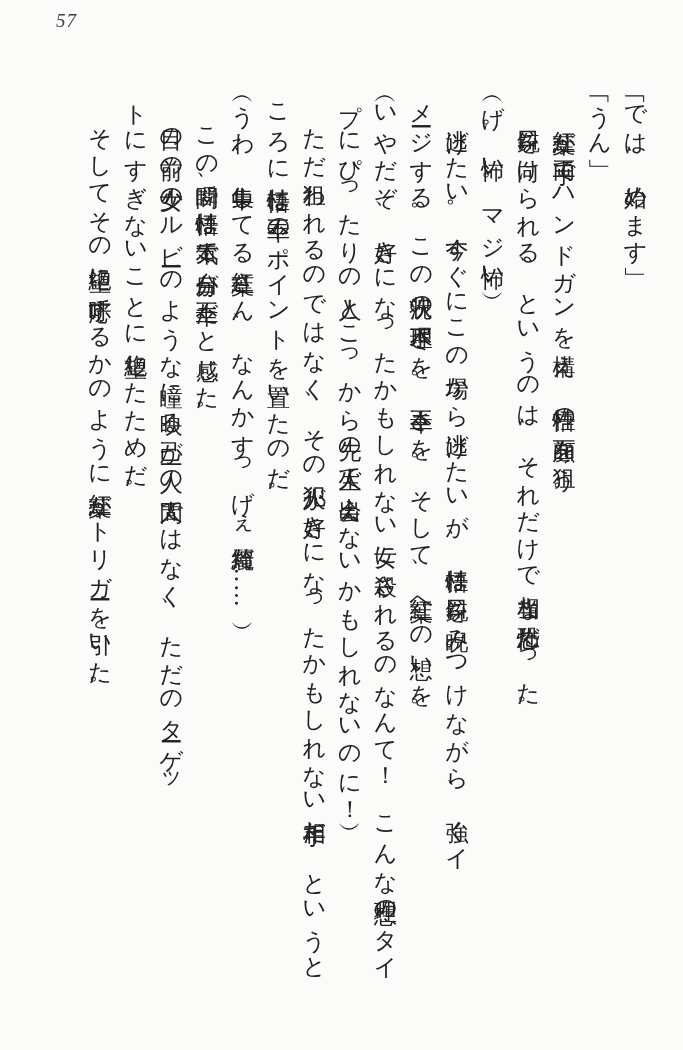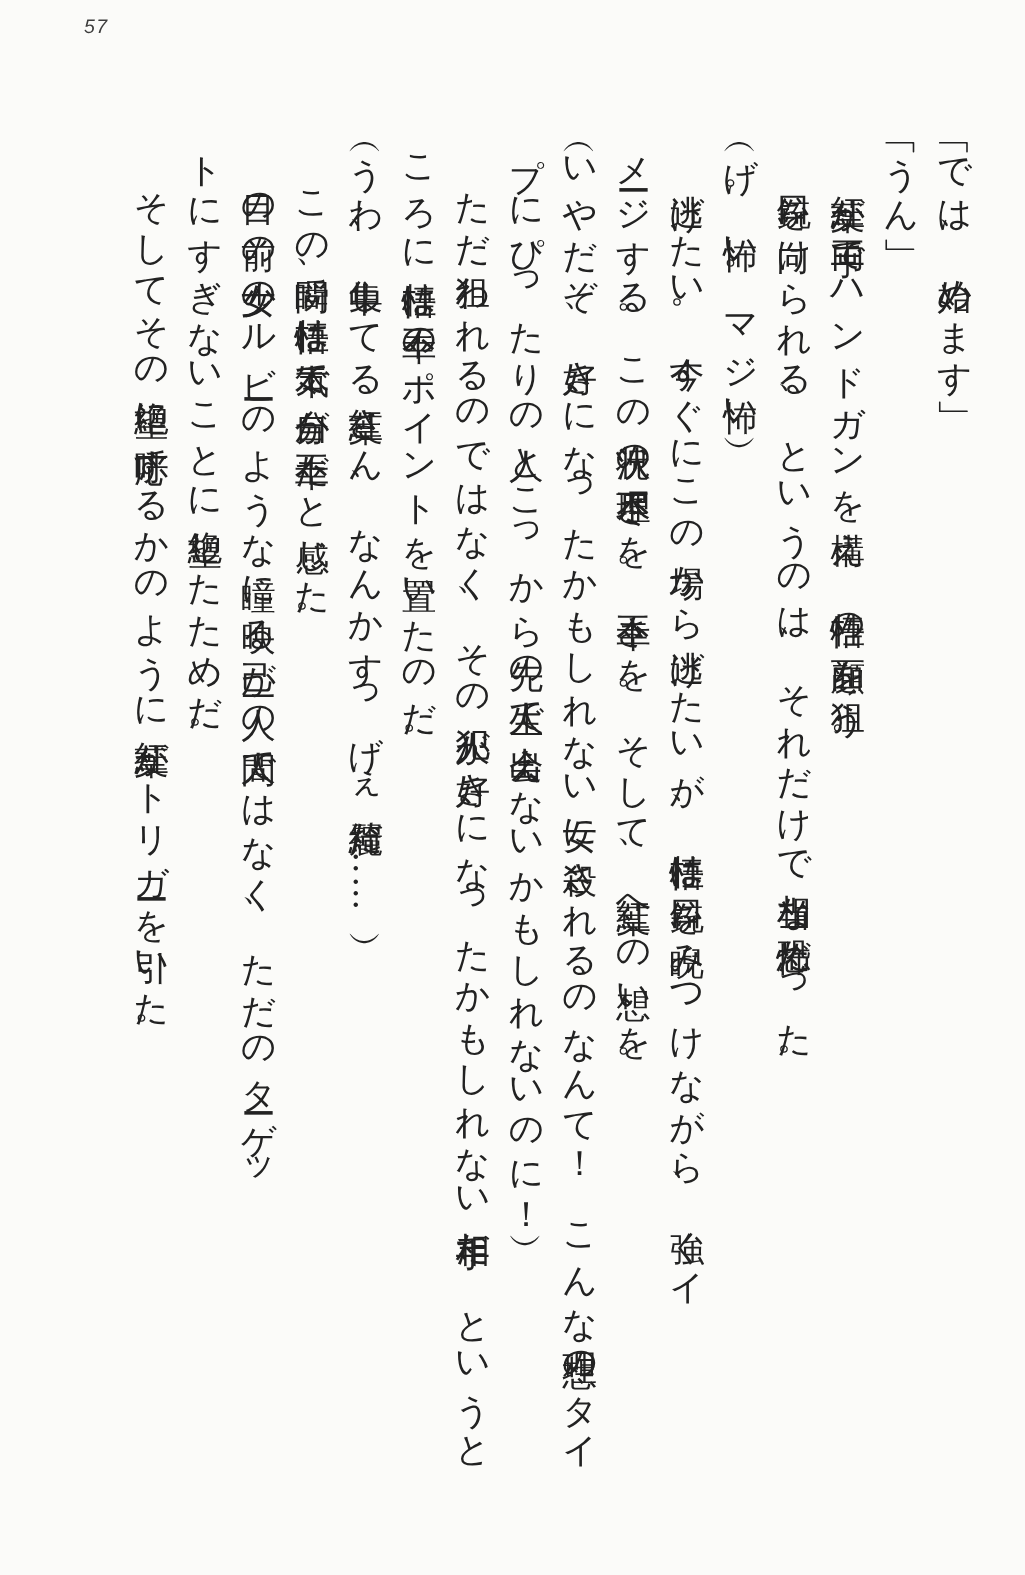--- a/index.html
+++ b/index.html
@@ -16,23 +16,23 @@
   }
   .page {
     position: absolute;
     inset: 0;
     background: #fbfbf9;
   }
   .page-number {
     position: absolute;
     top: 10px;
     left: 56px;
-    font-family: Liberation Sans, sans-serif;
+    font-family: Liberation Serif, serif;
     font-style: italic;
-    font-size: 13px;
+    font-size: 19px;
     color: #3d3d3d;
     letter-spacing: 1px;
   }
   .text-block {
     position: absolute;
     top: 88px;
     right: 30px;
     height: 926px;
     writing-mode: vertical-rl;
     text-orientation: mixed;

